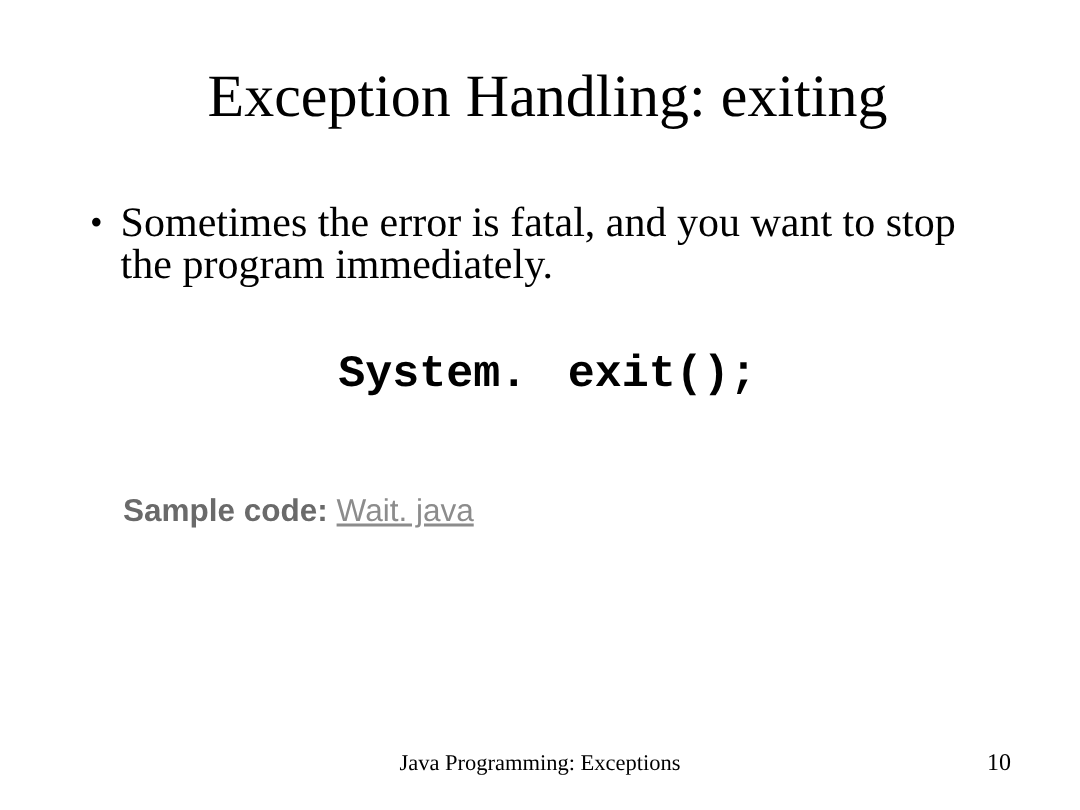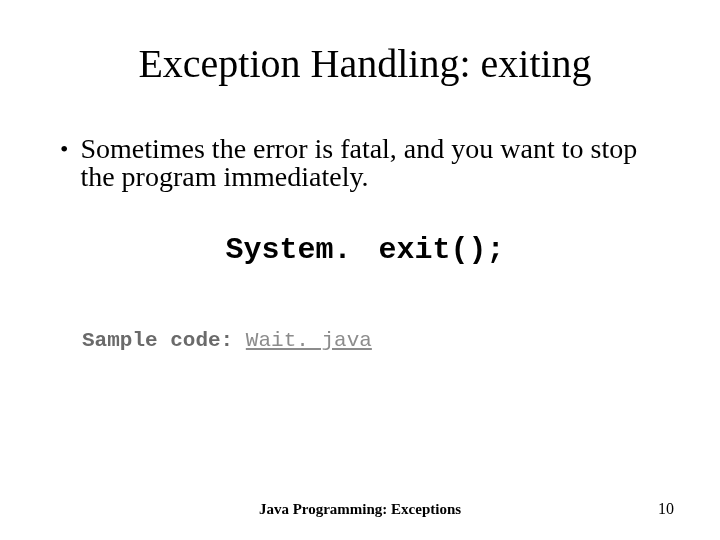--- a/index.html
+++ b/index.html
@@ -44,41 +44,40 @@
   .code-line {
     font-family: "Courier New", Courier, monospace;
     font-weight: bold;
     font-size: 30px;
     text-align: center;
     margin-top: 4px;
     margin-bottom: 62px;
     word-spacing: 0.3em;
   }
   .sample-line {
-    font-family: Liberation Mono, monospace;
+    font-family: Liberation Sans, sans-serif;
     font-size: 21px;
     margin-left: 32px;
   }
   .sample-label {
     color: #6a6a6a;
     font-weight: bold;
   }
   .sample-link {
     color: #8c8c8c;
     text-decoration: underline;
   }
   .footer {
     position: absolute;
     bottom: 22px;
     left: 0;
     width: 100%;
     display: flex;
     justify-content: center;
     font-size: 15px;
-    font-weight: bold;
   }
   .page-num {
     position: absolute;
     bottom: 22px;
     right: 46px;
     font-size: 16px;
   }
 </style>
 </head>
 <body>

